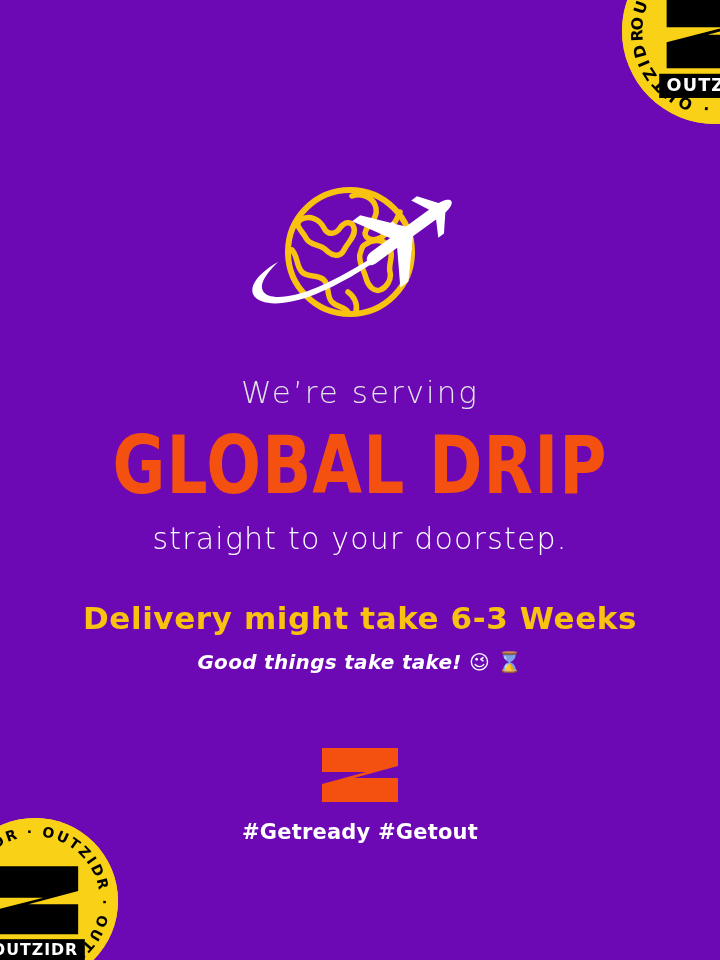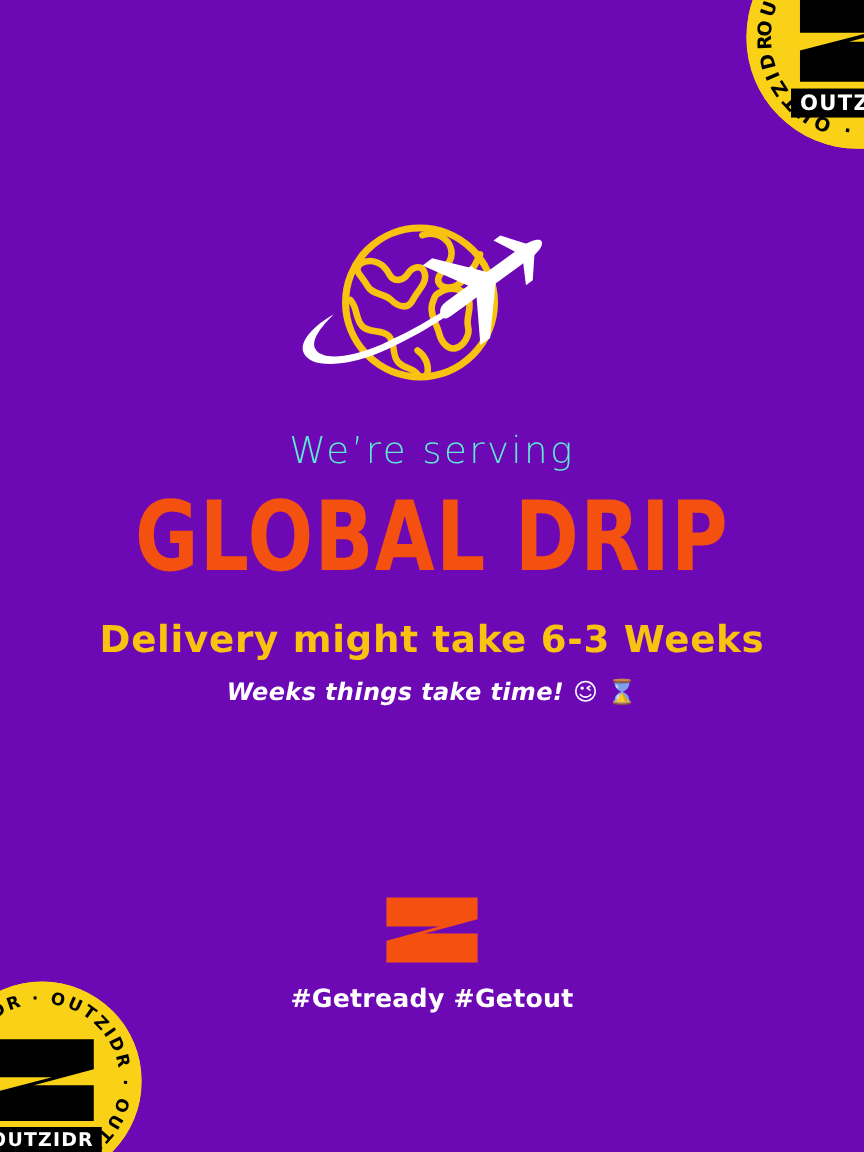--- a/index.html
+++ b/index.html
@@ -60,23 +60,23 @@
     left: 0;
     top: 360px;
     width: 720px;
     text-align: center;
   }
   .line-serving {
     font-family: "DejaVu Sans", sans-serif;
     font-weight: 300;
     font-size: 31px;
     letter-spacing: 2.0px;
-    color: #5eead4;
-    line-height: 1.05;
-    margin: 0;
+    color: #e5e5e5;
+    line-height: 1.05;
+    margin: 16px;
   }
   .line-headline {
     font-family: "DejaVu Sans", sans-serif;
     font-weight: 700;
     font-size: 62px;
     letter-spacing: 1px;
     color: #F4500F;
     line-height: 1.0;
     margin: 14px 0 0 0;
     transform: scaleY(1.30) scaleX(1.04);
@@ -224,23 +224,24 @@
           <rect x="-14" y="-16" width="7" height="11" rx="2"></rect>
           <rect x="-14" y="7" width="7" height="11" rx="2"></rect>
         </g>
       </g>
     </svg>
   </div>
 
   <div class="copy">
     <p class="line-serving">We’re serving</p>
     <p class="line-headline">GLOBAL DRIP</p>
+    <p class="line-doorstep">straight to your doorstep.</p>
     <p class="line-delivery">Delivery might take 6-3 Weeks</p>
     <p class="line-goodthings">
-      <span>Weeks things take time!</span>
+      <span>Good things take take!</span>
       <span class="emoji">😉</span>
       <span class="emoji">⌛</span>
     </p>
   </div>
 
   <div class="footer">
     <svg class="zmark" width="80" height="58" viewBox="0 0 80 58" xmlns="http://www.w3.org/2000/svg">
       <path d="M 2,2 L 78,2 L 78,20 L 34,32 L 78,32 L 78,56 L 2,56 L 2,38 L 46,26 L 2,26 Z" fill="#F4500F"></path>
     </svg>
     <p class="hashtags">#Getready #Getout</p>

